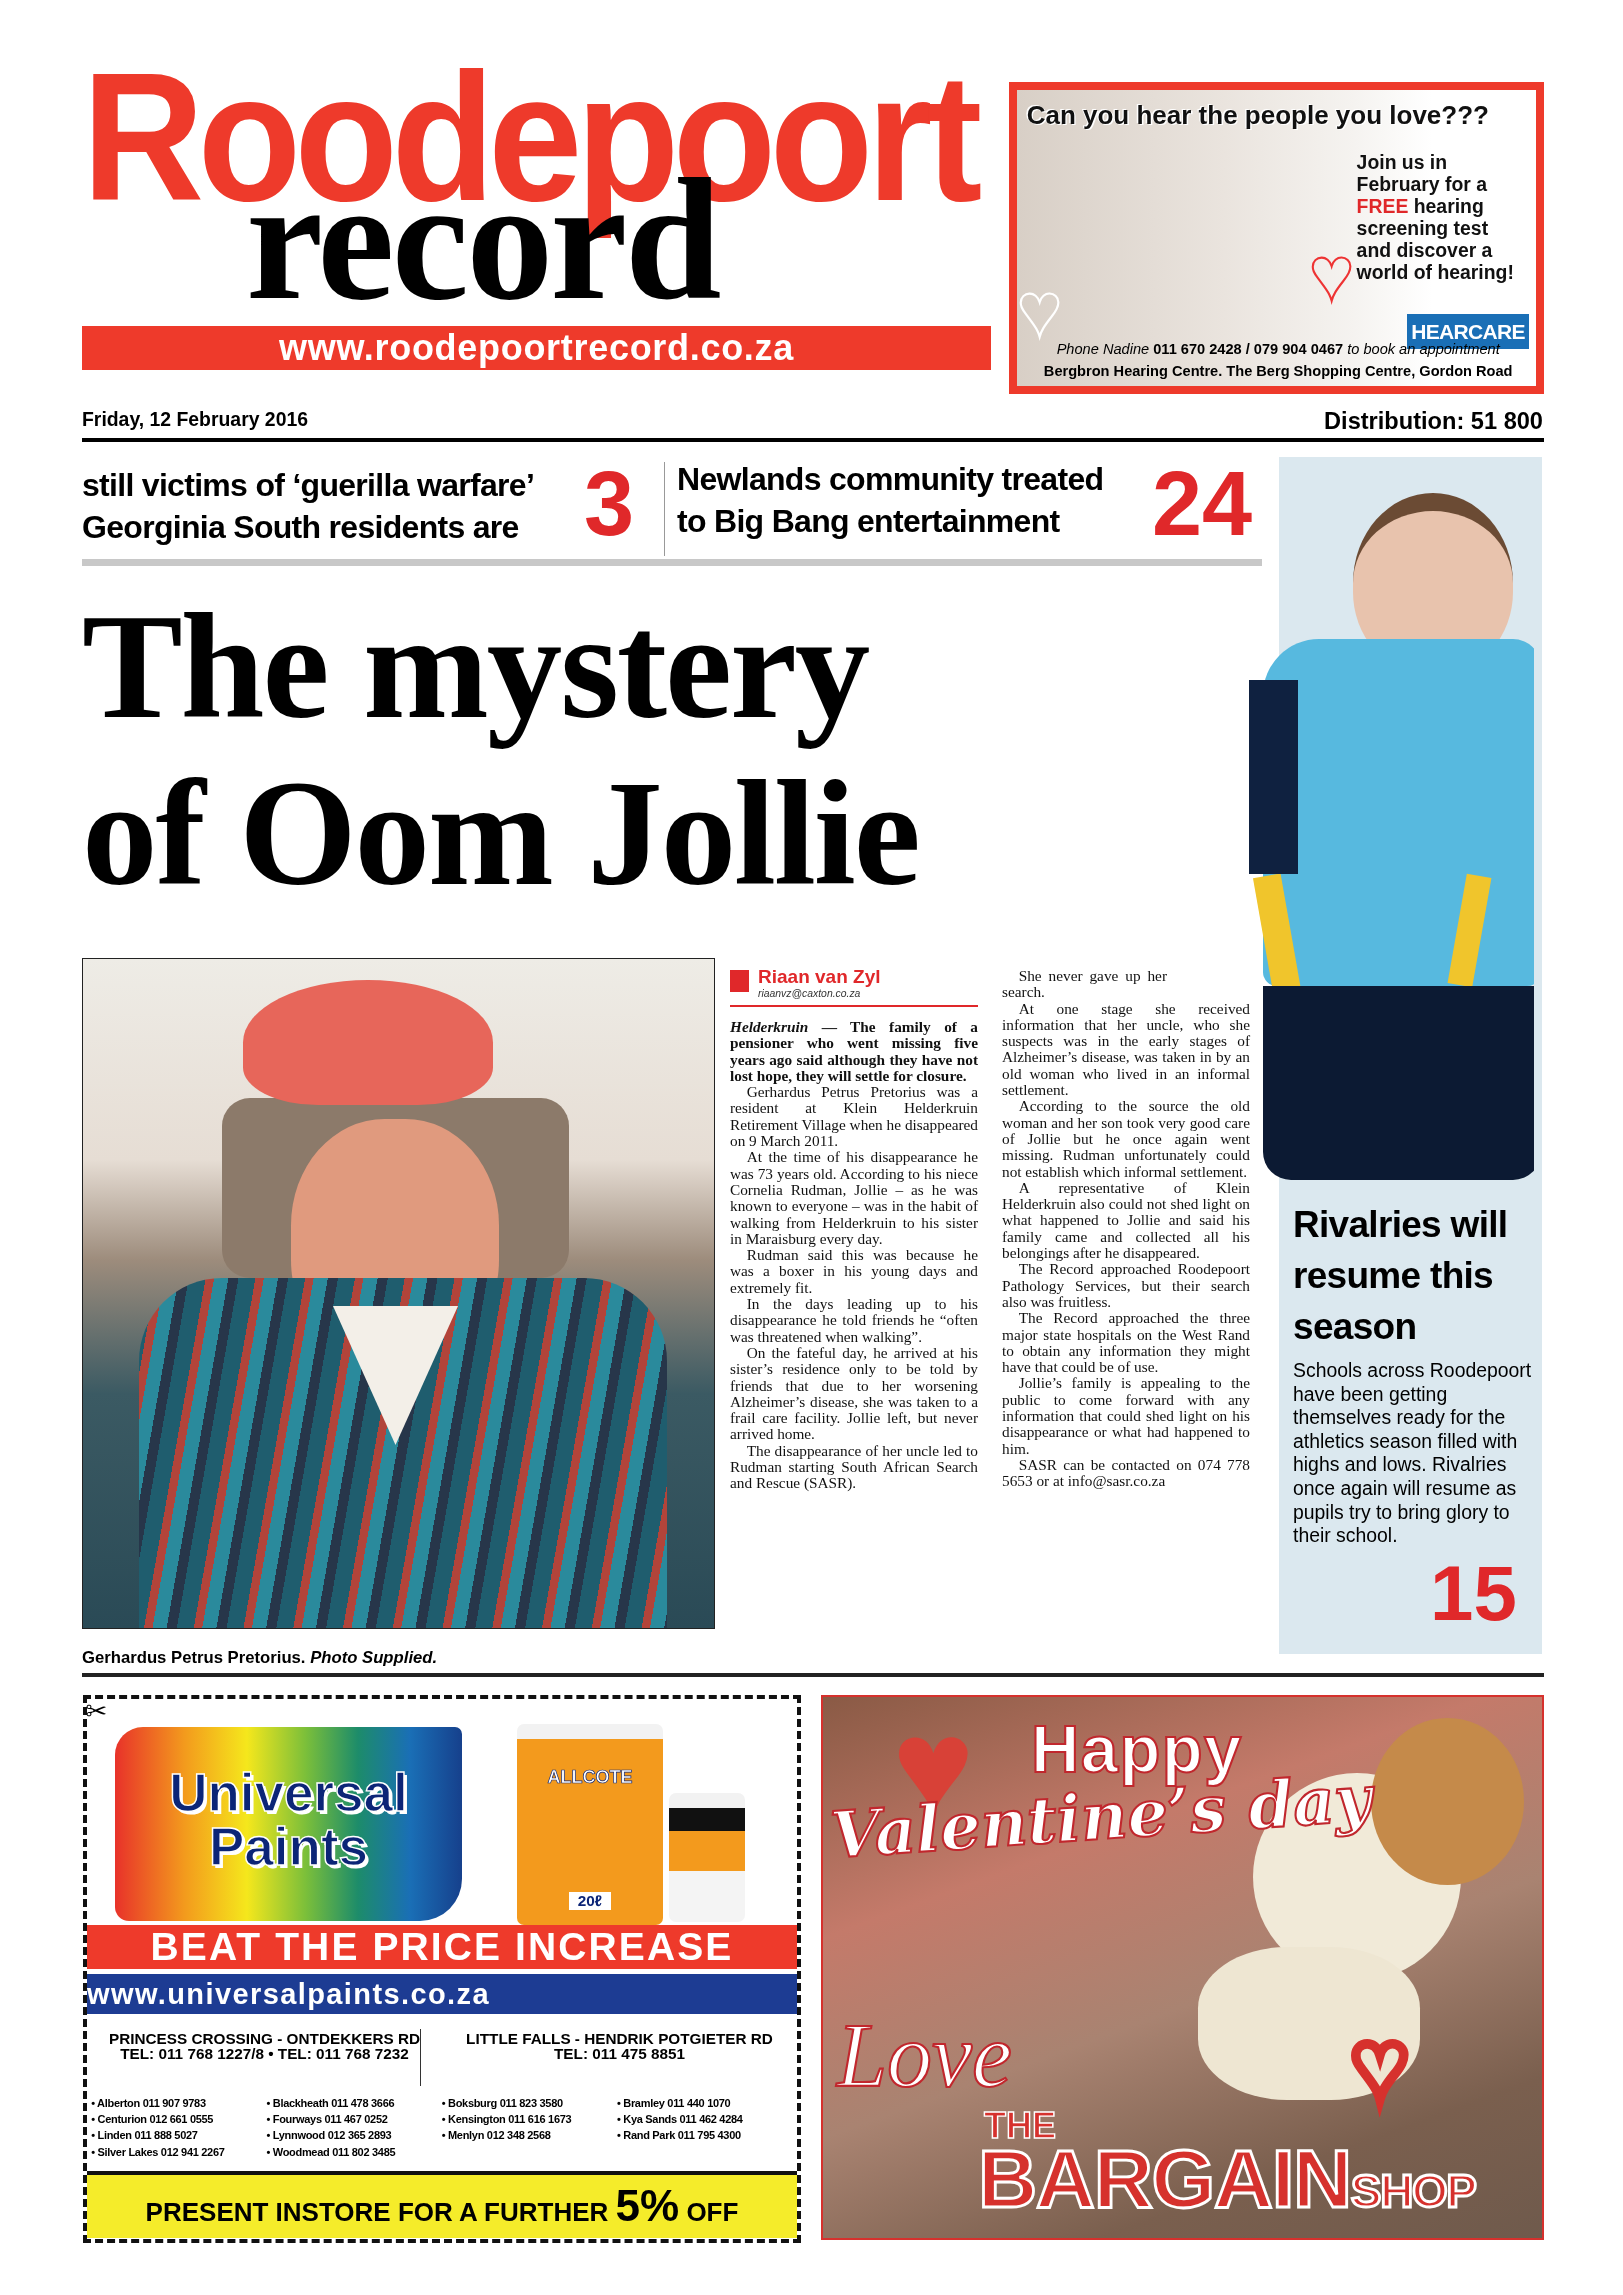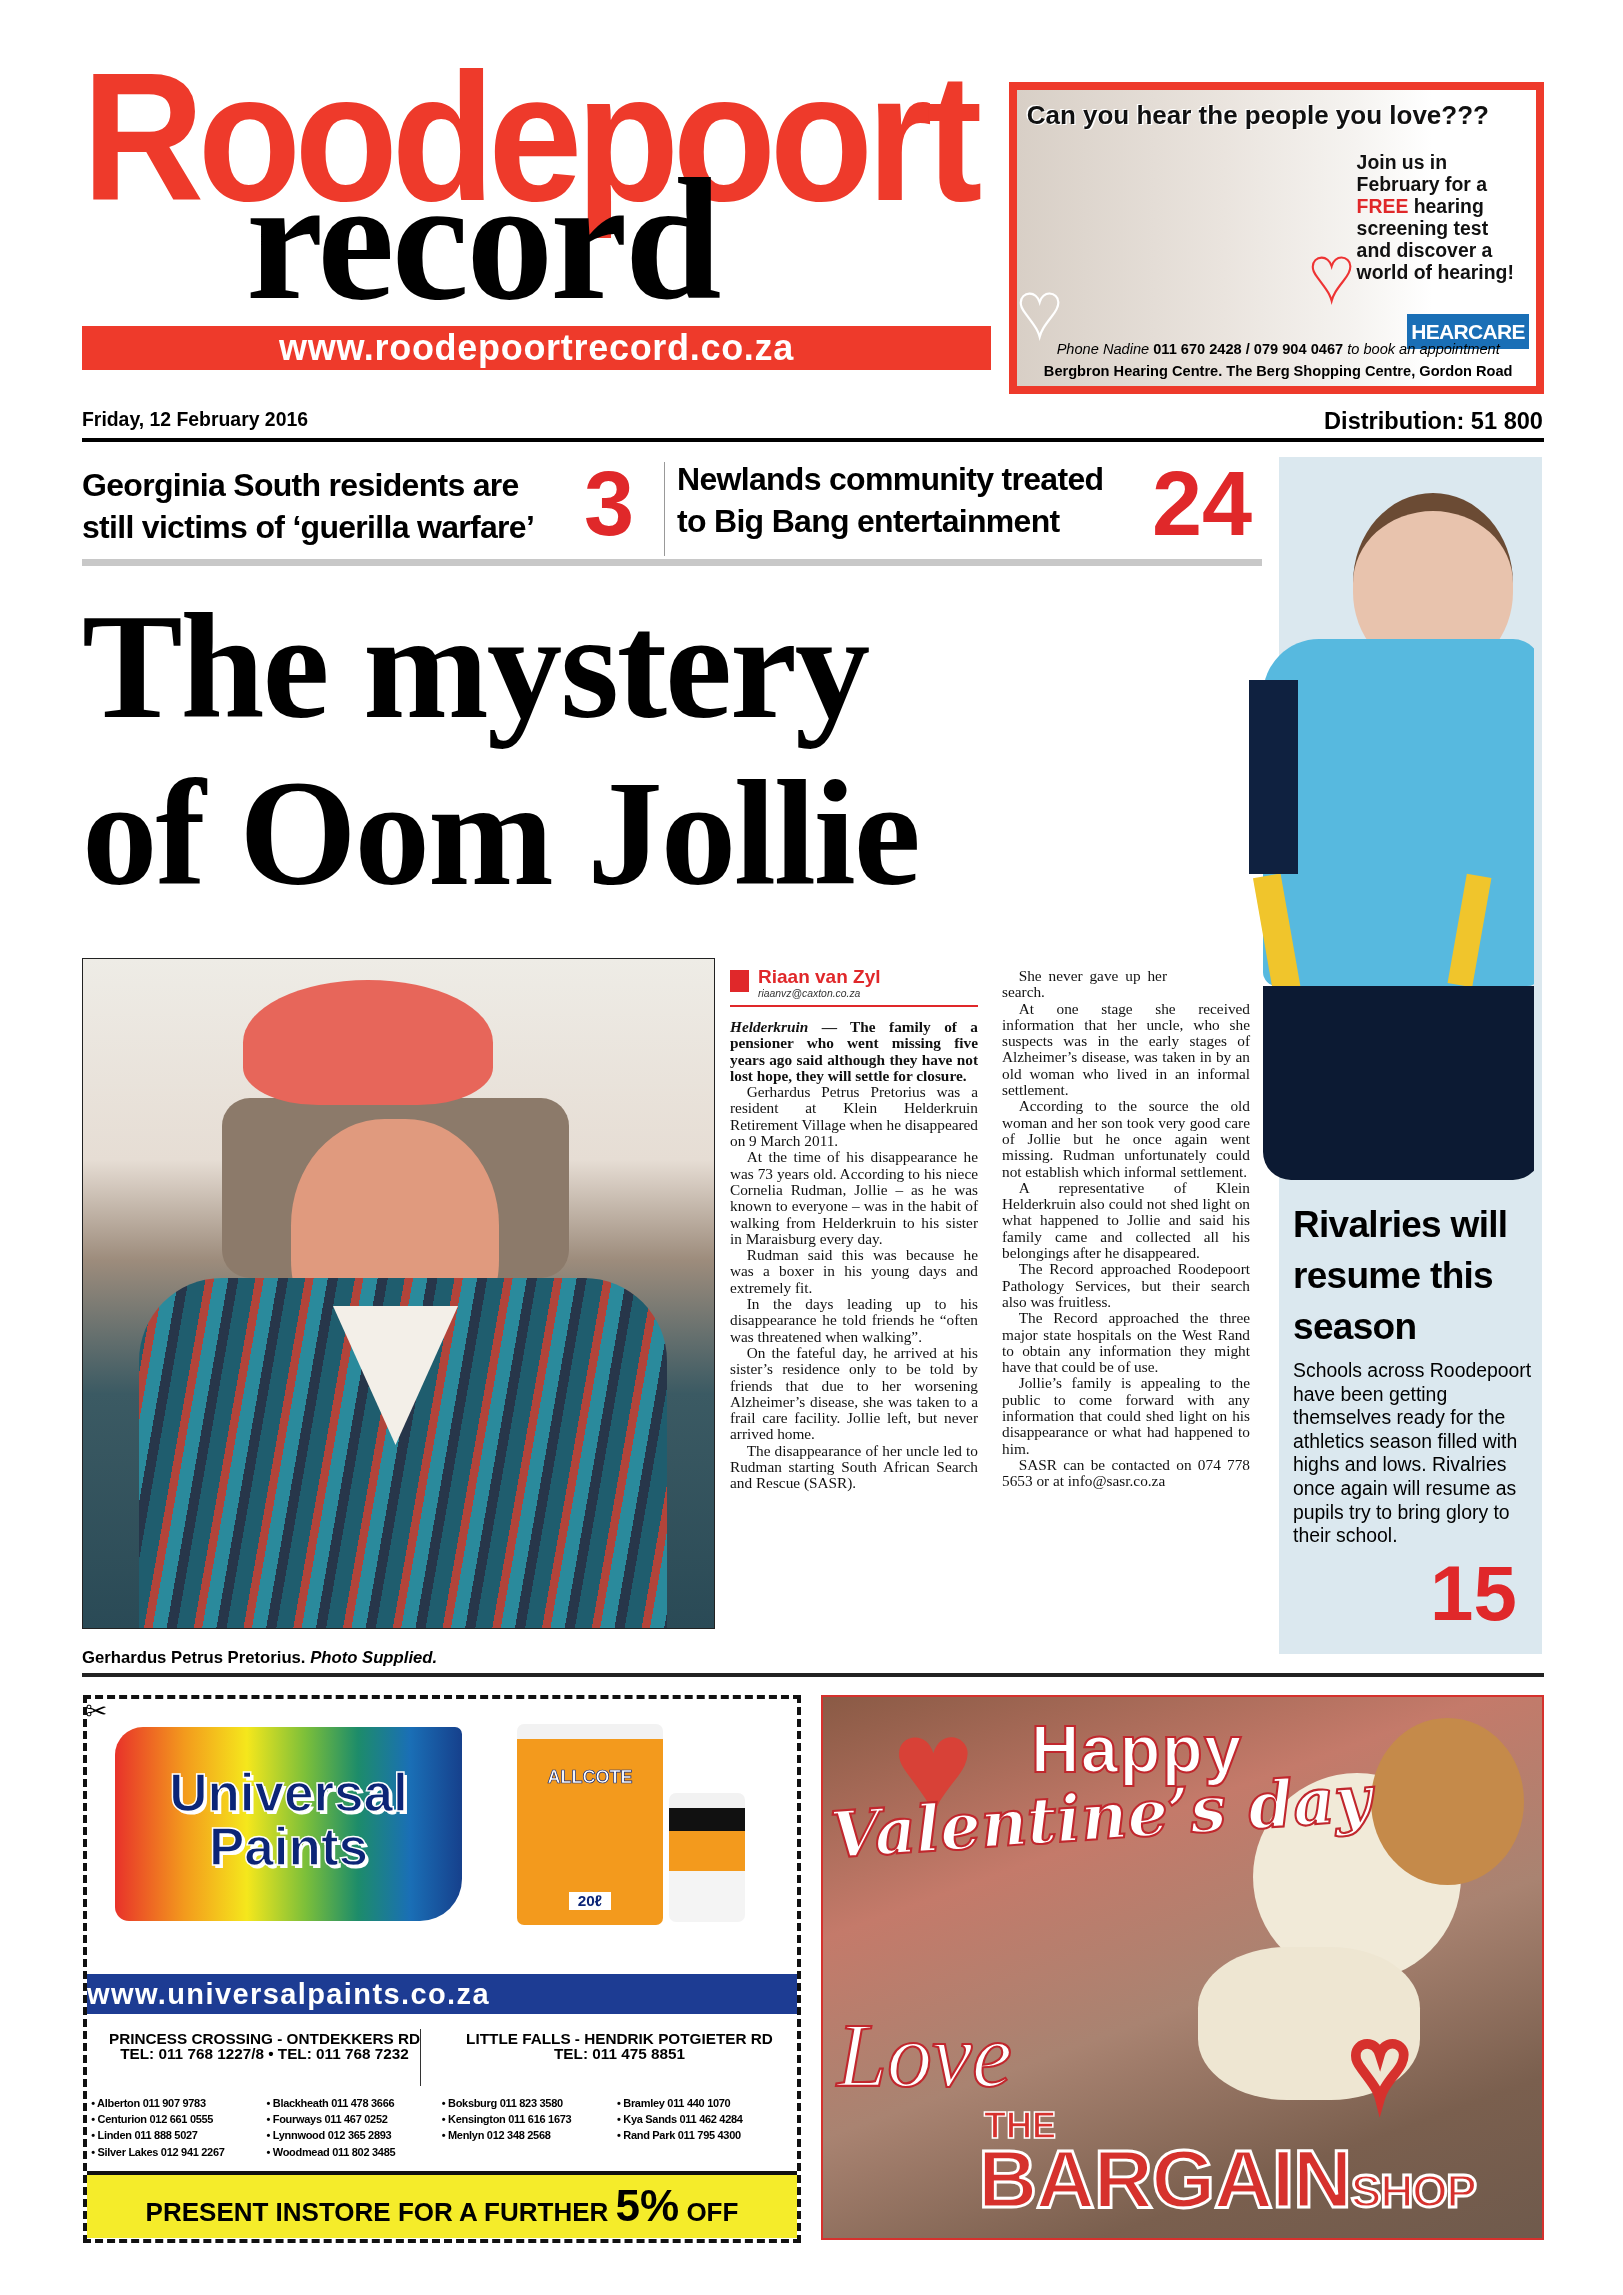--- a/index.html
+++ b/index.html
@@ -94,22 +94,22 @@
     <span>hearing screening test and discover a world of hearing!</span>
   </div>
   <div class="logo">HEARCARE</div>
   <div class="ph">
     <i>Phone Nadine</i> <b>011 670 2428 / 079 904 0467</b> <i>to book an appointment</i>
   </div>
   <div class="addr">Bergbron Hearing Centre.  The Berg Shopping Centre, Gordon Road</div>
 </div>
 
 <div class="abs teaser" style="left:82px;top:464px">
+  <div>still victims of ‘guerilla warfare’</div>
   <div>Georginia South residents are</div>
-  <div>still victims of ‘guerilla warfare’</div>
 </div>
 <div class="abs tnum" style="left:584px;top:466px">3</div>
 <div class="abs vsep"></div>
 <div class="abs teaser" style="left:677px;top:458px">
   <div>Newlands community treated</div>
   <div>to Big Bang entertainment</div>
 </div>
 <div class="abs tnum" style="left:1152px;top:466px">24</div>
 <div class="abs grey-bar"></div>
 
@@ -173,20 +173,21 @@
   <div class="scissors">✂</div>
   <div class="up-logo">
     <span style="top:39px">Universal</span>
     <span style="top:93px">Paints</span>
   </div>
   <div class="can" style="left:430px;top:25px;width:146px;height:201px">
     <div style="margin-top:28px;text-align:center;color:#fff;font-weight:900;font-size:18px;-webkit-text-stroke:0.7px #0c2577">ALLCOTE</div>
     <div style="margin:104px auto 0;width:42px;background:#fff;color:#0c2577;font-weight:900;font-size:15.3px;text-align:center">20ℓ</div>
   </div>
   <div class="can" style="left:582px;top:94px;width:76px;height:129px;background:linear-gradient(180deg,#111 0 20%,#f39a1d 20% 55%,#f4f4f4 55%)"></div>
+  <div class="up-beat">BEAT THE PRICE INCREASE</div>
   <div class="up-url">www.universalpaints.co.za</div>
   <div class="branch" style="left:0">
     <div>PRINCESS CROSSING - ONTDEKKERS RD</div>
     <div>TEL: 011 768 1227/8 • TEL: 011 768 7232</div>
   </div>
   <div class="bsep"></div>
   <div class="branch" style="left:50%">
     <div>LITTLE FALLS - HENDRIK POTGIETER RD</div>
     <div>TEL: 011 475 8851</div>
   </div>

